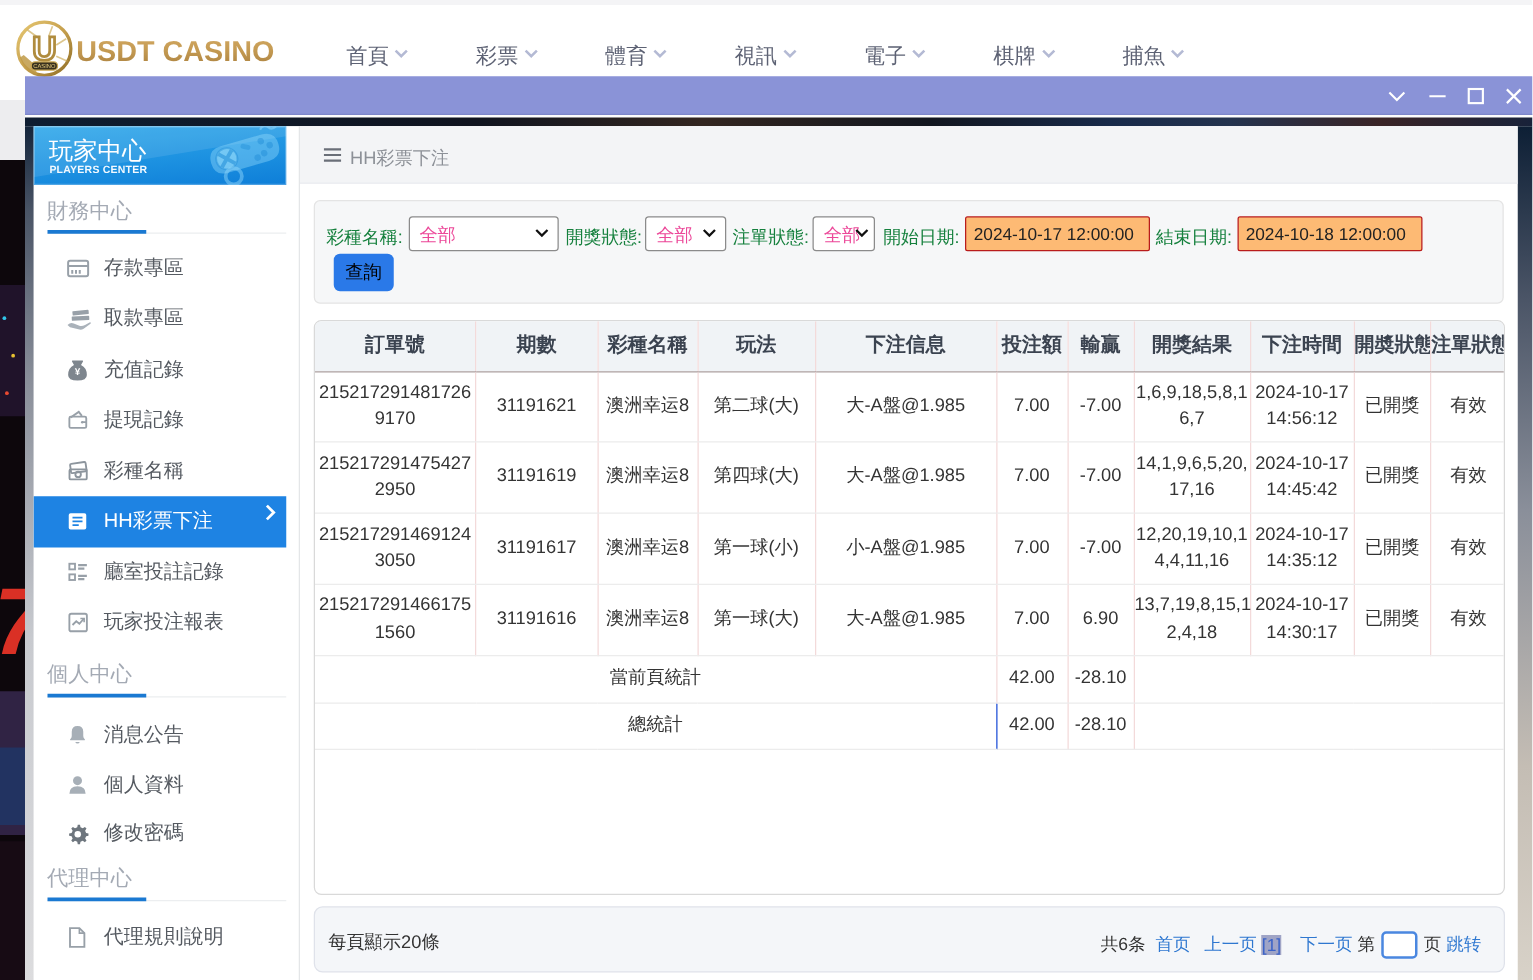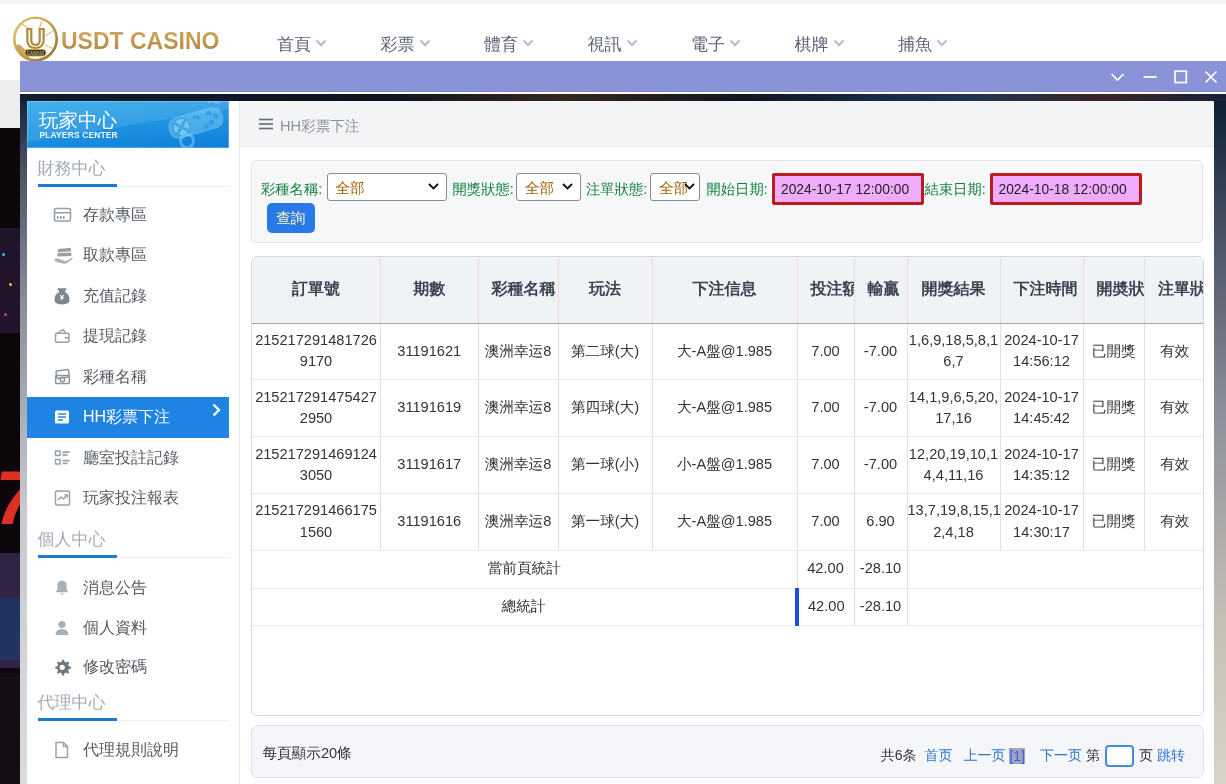--- a/index.html
+++ b/index.html
@@ -39,30 +39,30 @@
   .mi .mtx{position:absolute;left:56.5px;top:50%;transform:translateY(-50%);font-size:16px;color:#555a61;white-space:nowrap;}
   .mi svg{position:absolute;left:26px;top:50%;transform:translateY(-50%);}
   .mi.act{background:#1e83e3;}
   .mi.act .mtx{color:#fff;}
   
   #main{left:239.5px;top:100.5px;width:974px;height:683.5px;background:#fff;}
   #crumb{left:239.5px;top:100.5px;width:974px;height:45px;background:#f3f4f6;border-bottom:1px solid #eaecef;}
   #crumbtxt{left:280px;top:117px;font-size:14.6px;color:#8c9097;}
   #filter{left:250.5px;top:160px;width:950.5px;height:80.5px;background:#f6f7f8;border:1px solid #e4e4e4;border-radius:5px;}
   .flabel{top:179.5px;font-size:14.3px;color:#15803d;}
-  .fsel{top:172.5px;height:26.5px;background:#fff;border:1px solid #8b8b8b;border-radius:3px;font-size:14.6px;color:#a16207;}
+  .fsel{top:172.5px;height:26.5px;background:#fff;border:1px solid #8b8b8b;border-radius:3px;font-size:14.6px;color:#ec4899;}
   .fsel .st{position:absolute;left:8px;top:5px;}
-  .finput{top:173px;height:26px;background:#f0abfc;border:3px solid #b91c1c;border-radius:2px;font-size:13.8px;color:#222;}
+  .finput{top:173px;height:26px;background:#fdba74;border:1px solid #b91c1c;border-radius:2px;font-size:13.8px;color:#222;}
   .finput .it{position:absolute;left:6px;top:5.5px;}
-  #qbtn{left:266.5px;top:202.5px;width:48.5px;height:30px;background:#2a79e8;border-radius:5px;color:#fef9c3;font-size:14.6px;text-align:center;line-height:30px;}
+  #qbtn{left:266.5px;top:202.5px;width:48.5px;height:30px;background:#2a79e8;border-radius:5px;color:#000000;font-size:14.6px;text-align:center;line-height:30px;}
   
   #twrap{left:251px;top:255.5px;width:951px;height:458px;border:1px solid #d9d9d9;border-radius:6px;overflow:hidden;background:#fff;}
   table{border-collapse:collapse;table-layout:fixed;width:952px;font-family:"Liberation Sans",sans-serif;}
   th{background:#f0f3f6;border-bottom:1px solid #ab9f9f;border-right:1px solid #f3dada;
-     font-size:16px;font-weight:bold;color:#3b4350;white-space:nowrap;overflow:hidden;padding:13px;height:40px;}
+     font-size:16px;font-weight:bold;color:#3b4350;white-space:nowrap;overflow:hidden;padding:0;height:40px;}
   td{border-right:1px solid #f3dada;border-bottom:1px solid #ececec;text-align:center;padding:0;
      font-size:14.6px;color:#333;line-height:21.4px;}
   tr.dr{height:56.8px;}
   th:last-child,td:last-child{border-right:none;}
   tr.st1{height:38px;}tr.st2{height:37.5px;}
   tr.st1 td,tr.st2 td{border-bottom:1px solid #ececec;}
   
   #pager{left:250.5px;top:725px;width:951px;height:51px;background:#f4f6f9;border:1px solid #dfe2ea;border-radius:7px;}
   #pleft{left:262.5px;top:744px;font-size:14.6px;color:#333;}
   #pright{right:41px;top:746px;height:19px;display:flex;align-items:center;font-size:14px;color:#333;white-space:nowrap;}
@@ -423,21 +423,21 @@
             <td>已開獎</td>
             <td>有效</td>
           </tr>
    <tr class="st1">
             <td colspan="5" style="border-right:1px solid #f3dada">當前頁統計</td>
             <td>42.00</td>
             <td>-28.10</td>
             <td colspan="4" style="border-right:none"></td>
           </tr>
    <tr class="st2">
-            <td colspan="5" style="border-right:4px solid #1d4ed8">總統計</td>
+            <td colspan="5" style="border-right:1px solid #1d4ed8">總統計</td>
             <td>42.00</td>
             <td>-28.10</td>
             <td colspan="4" style="border-right:none"></td>
           </tr>
   </tbody>
       </table>
   </div>
   <div class="abs" id="pager"></div>
   <div class="abs" id="pleft">每頁顯示20條</div>
   <div class="abs" id="pright">

